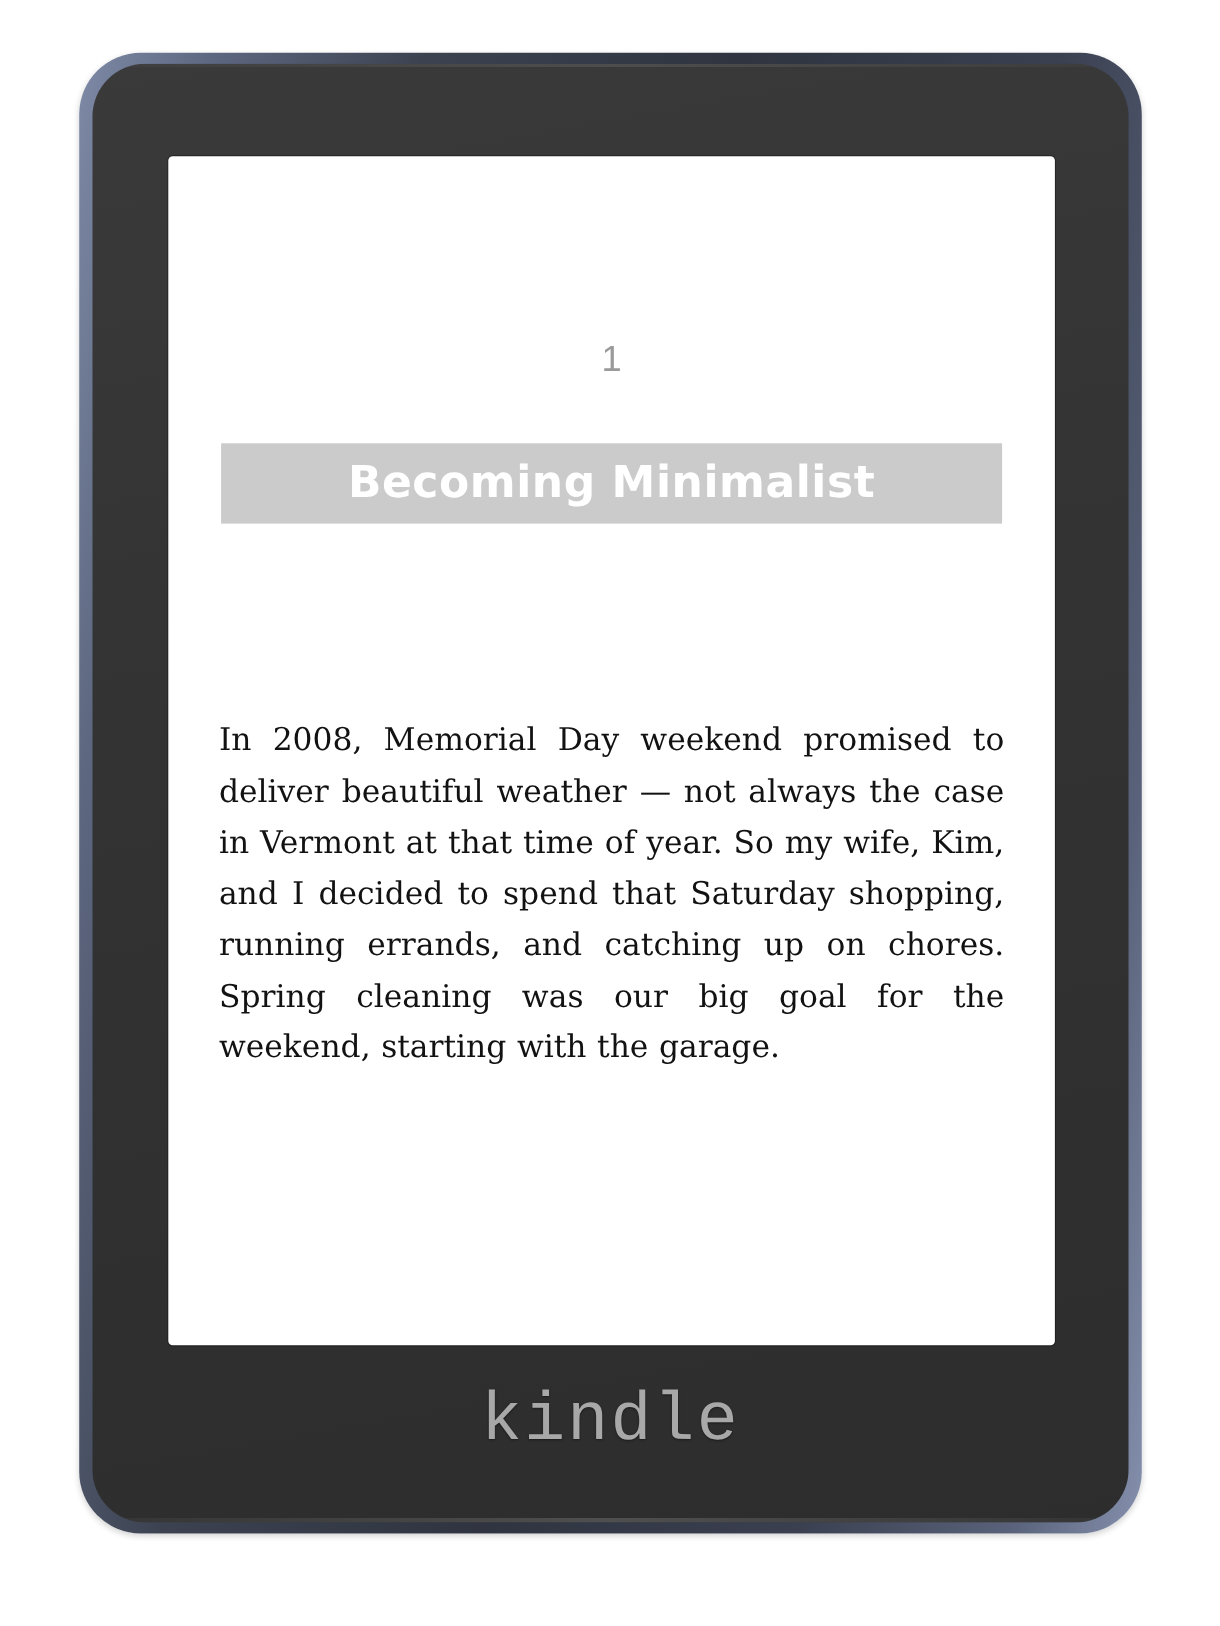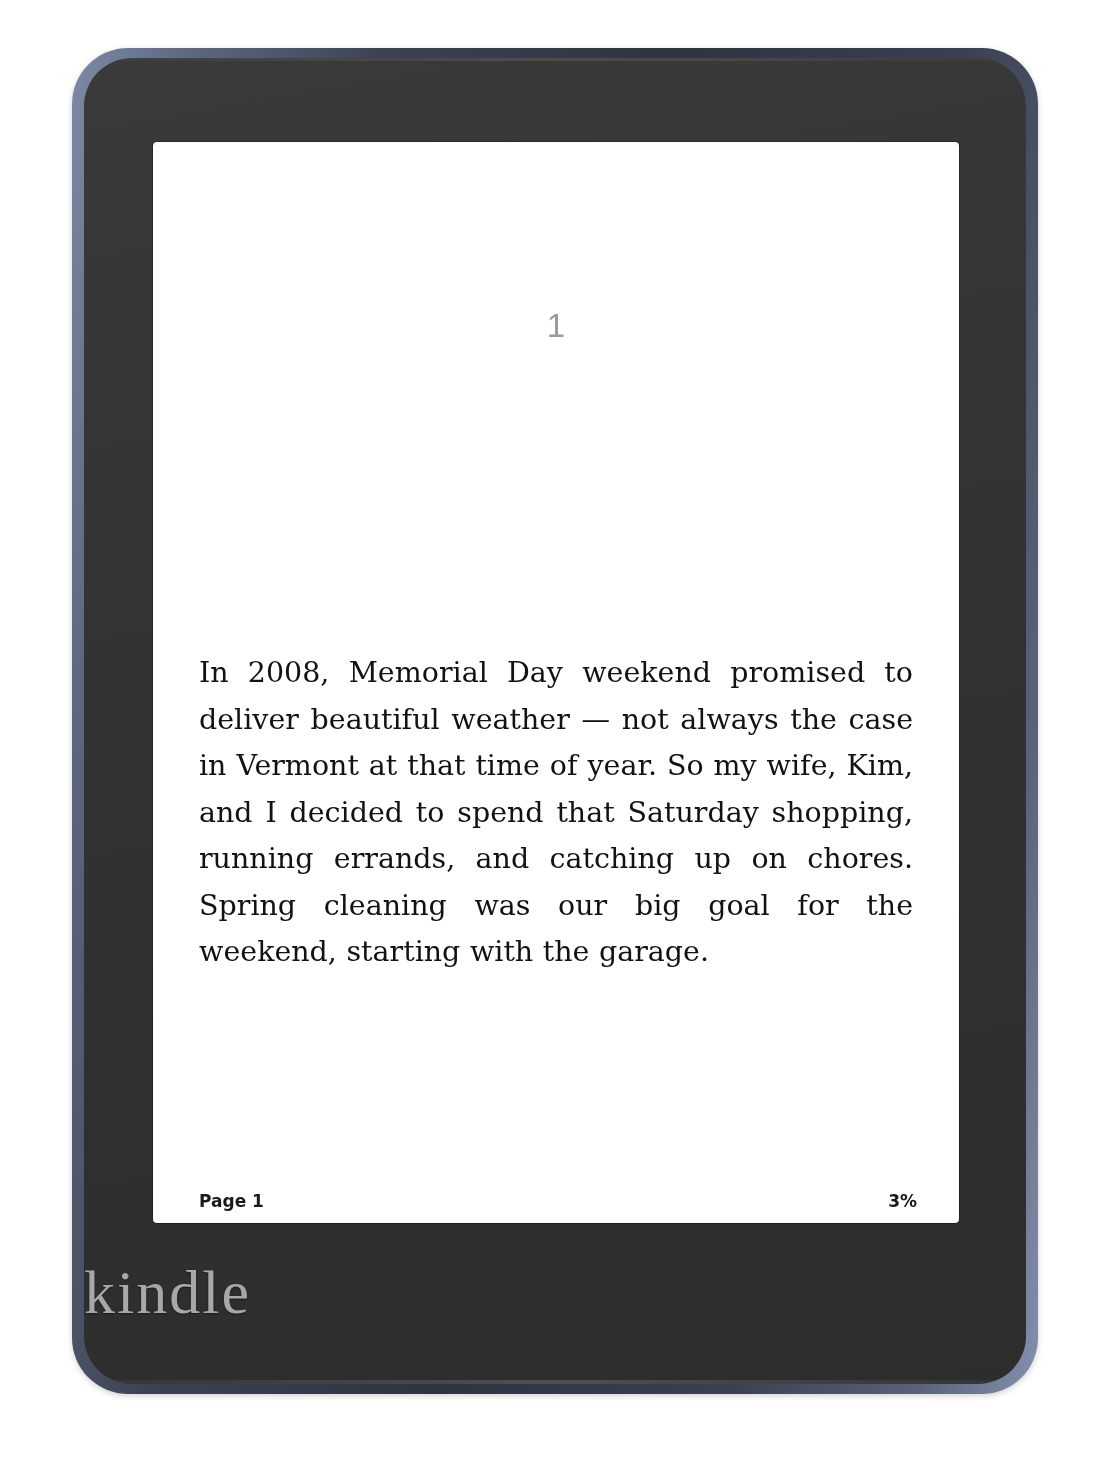--- a/index.html
+++ b/index.html
@@ -156,21 +156,22 @@
     font-weight: 700;
     color: #1a1a1a;
     filter: blur(0.35px);
   }
 
   
   .kindle-logo {
     position: absolute;
     left: 0; right: 0;
     top: 1203px;
-    font-family: Liberation Serif, serif;
+    text-align: center;
+    font-family: Liberation Mono, monospace;
     font-size: 62px;
     font-weight: 300;
     letter-spacing: 2px;
     color: #a8a8a8;
     line-height: 1;
     text-shadow: 0 1px 2px rgba(0,0,0,0.45);
   }
 </style>
 </head>
 <body>
@@ -181,29 +182,28 @@
     <div class="device-bezel">
 
       <div class="bezel-rim-top"></div>
       <div class="bezel-rim-bottom"></div>
 
       <div class="screen">
         <div class="page">
 
           <div class="chapter-number">1</div>
 
+          <div class="title-banner">
+            <span class="title-banner-text">Becoming Minimalist</span>
+          </div>
 
           <div class="body-copy">
             <p>In 2008, Memorial Day weekend promised to deliver beautiful weather — not always the case in Vermont at that time of year. So my wife, Kim, and I decided to spend that Saturday shopping, running errands, and catching up on chores. Spring cleaning was our big goal for the weekend, starting with the garage.</p>
           </div>
 
-          <div class="screen-footer">
-            <span>Page 1</span>
-            <span>3%</span>
-          </div>
 
         </div>
       </div>
 
       <div class="kindle-logo">kindle</div>
 
     </div>
   </div>
 
 </div>

